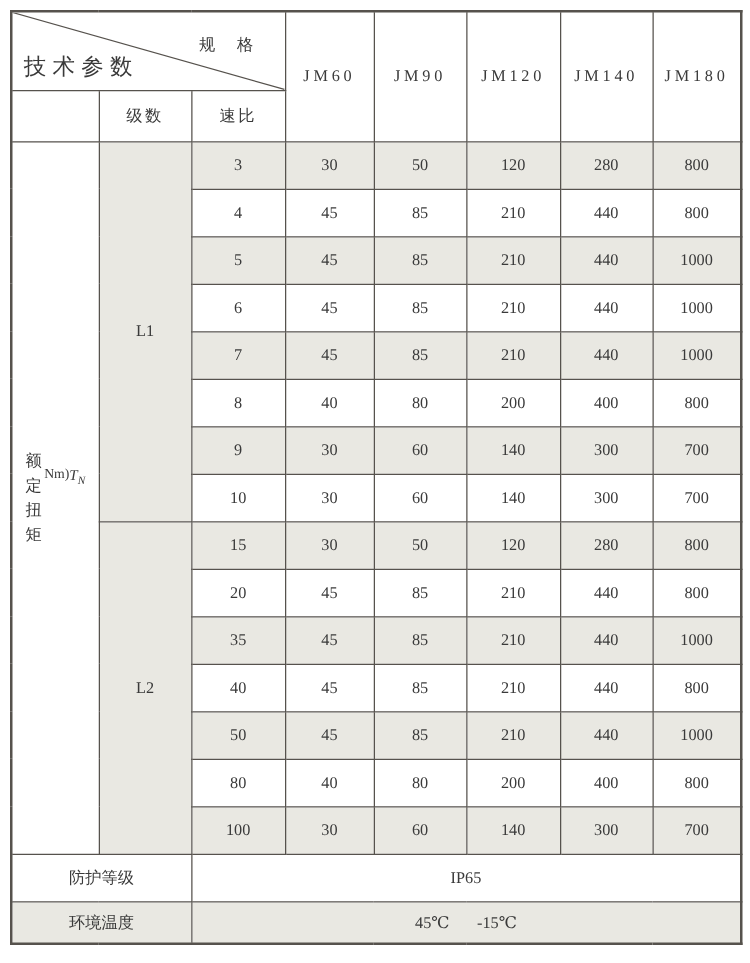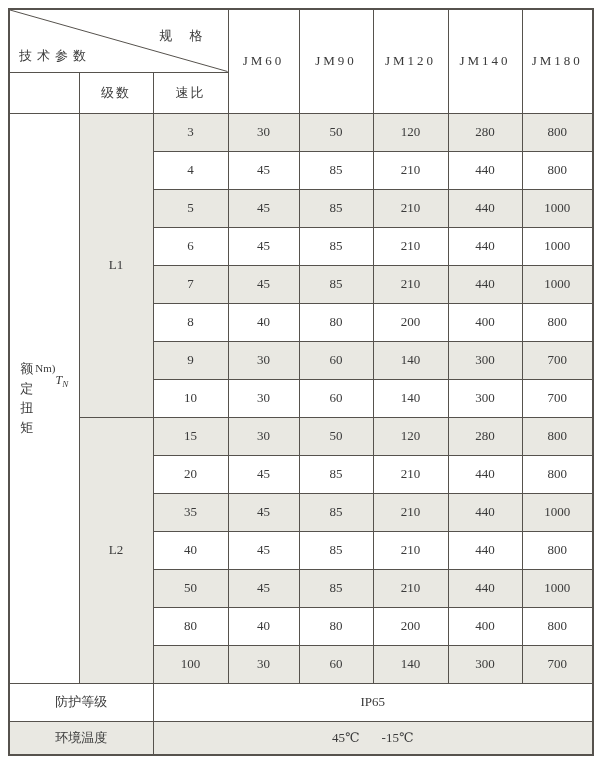--- a/index.html
+++ b/index.html
@@ -31,32 +31,32 @@
   tr.r-header{height:63px;}
   tr.r-sub{height:41px;}
   tr.r-data{height:38px;}
   tr.r-prot{height:38px;padding-left:24px;}
   tr.r-temp{height:34px;padding-left:20px;}
   
   td.diagonal{position:relative;}
   .diag-svg{position:absolute;left:0;top:0;width:100%;height:100%;display:block;}
   .diag-svg line{stroke:var(--border);stroke-width:1;}
   .spec-label{position:absolute;top:17px;right:18px;letter-spacing:7px;font-size:13px;}
-  .params-label{position:absolute;left:9px;bottom:7px;letter-spacing:5px;font-size:13px;margin-top:13px;}
+  .params-label{position:absolute;left:9px;bottom:7px;letter-spacing:5px;font-size:18px;margin-top:13px;}
   .model-cell{letter-spacing:3px;font-size:13px;}
   .sub-label{letter-spacing:2px;}
   
   tr.shaded td.c{background:var(--shaded-row);}
   td.group-cell{background:var(--shaded-row);}
   td.torque-cell{background:var(--background);}
   tr.r-temp td{background:var(--shaded-row);}
   
   .torque{display:inline-flex;align-items:flex-start;text-align:left;}
   .torque-text{display:inline-block;width:15px;word-break:break-all;line-height:1.5;font-size:13px;}
-  .torque-unit{font-size:11px;margin-top:3px;letter-spacing:0px;}
+  .torque-unit{font-size:11px;margin-top:14px;letter-spacing:0px;}
   .torque-symbol{font-size:12px;margin-top:14px;font-style:italic;}
   .torque-symbol sub{font-size:9px;font-style:italic;}
   
   .temp-val{display:inline-block;}
   .temp-gap{display:inline-block;width:22px;}
 </style>
 </head>
 <body>
 
 <div class="page">

